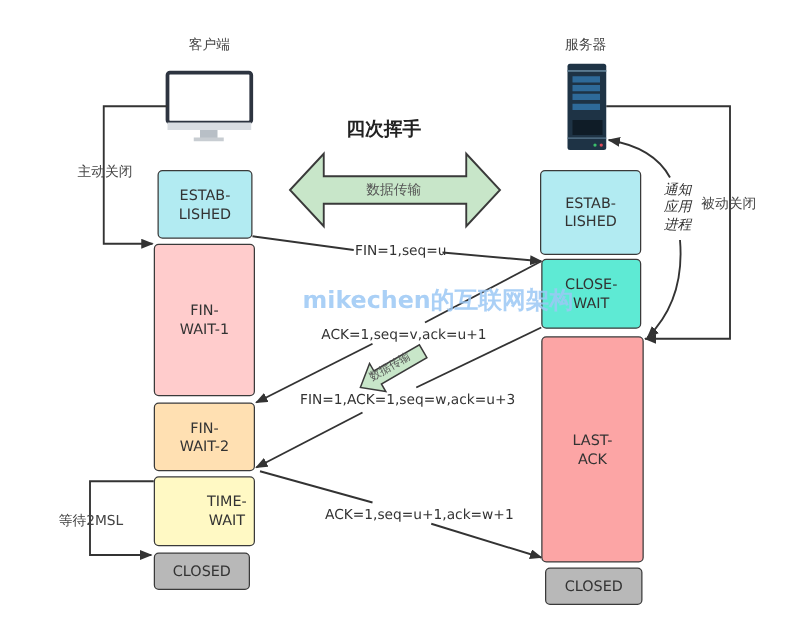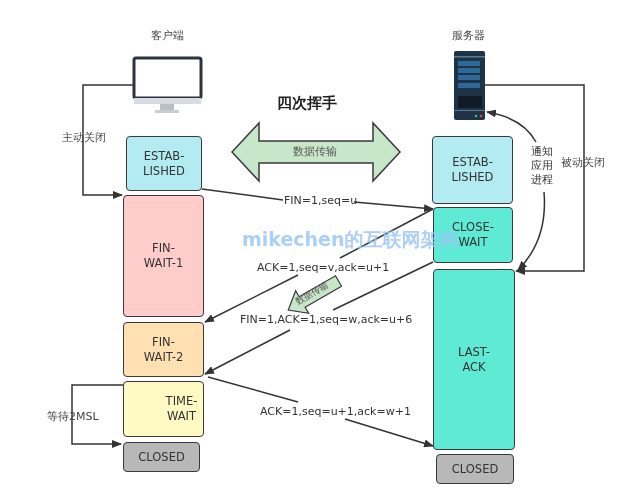--- a/index.html
+++ b/index.html
@@ -77,21 +77,21 @@
     <path d="M-32,0 L-16,-13 L-16,-6 L26,-6 L26,6 L-16,6 L-16,13 Z" fill="#c8e6c9" stroke="#3a3a3a" stroke-width="1.2"></path>
   </g>
 </svg>
 
 <div class="lbl cn" style="left:151px;top:28px;">客户端</div>
 <div class="lbl cn" style="left:452px;top:28px;">服务器</div>
 <div class="title" style="left:277px;top:72px;">四次挥手</div>
 <div class="lbl cn" style="left:62px;top:130px;">主动关闭</div>
 <div class="lbl cn" style="left:47px;top:409px;">等待2MSL</div>
 <div class="lbl cn" style="left:561px;top:140px;margin-top:15px;">被动关闭</div>
-<div class="vert" style="left:529px;top:145px;">
+<div class="vert" style="left:529px;top:145px;font-style:italic;">
   <div>通知</div>
   <div>应用</div>
   <div>进程</div>
 </div>
 <div class="lbl cn" style="left:293px;top:144px;color:#555;">数据传输</div>
 <div class="lbl" style="left:294px;top:287px;font-size:9px;color:#555;transform:rotate(-30deg);">数据传输</div>
 
 <div class="box" style="left: 126px; top: 136px; width: 76px; height: 55px; background: rgb(178, 235, 242);">ESTAB-
 LISHED</div>
 <div class="box" style="left: 123px; top: 195px; width: 81px; height: 122px; background: rgb(255, 204, 204);">FIN-
@@ -99,22 +99,22 @@
 <div class="box" style="left: 123px; top: 322px; width: 81px; height: 55px; background: rgb(255, 224, 178);">FIN-
 WAIT-2</div>
 <div class="box" style="left: 123px; top: 381px; width: 81px; height: 56px; background: rgb(255, 249, 196); padding-left: 36px;">TIME-
 WAIT</div>
 <div class="box" style="left: 123px; top: 442px; width: 77px; height: 30px; background: rgb(184, 184, 184);">CLOSED</div>
 
 <div class="box" style="left: 432px; top: 136px; width: 81px; height: 68px; background: rgb(178, 235, 242);">ESTAB-
 LISHED</div>
 <div class="box" style="left: 433px; top: 207px; width: 80px; height: 56px; background: #5eead4;">CLOSE-
 WAIT</div>
-<div class="box" style="left: 433px; top: 269px; width: 82px; height: 181px; background: #5eead4;">LAST-
+<div class="box" style="left: 433px; top: 269px; width: 82px; height: 181px; background: #fca5a5;">LAST-
 ACK</div>
 <div class="box" style="left: 436px; top: 454px; width: 78px; height: 30px; background: rgb(184, 184, 184);">CLOSED</div>
 
 <div class="lbl" style="left:284px;top:194px;">FIN=1,seq=u</div>
 <div class="lbl" style="left:257px;top:261px;">ACK=1,seq=v,ack=u+1</div>
-<div class="lbl" style="left:240px;top:313px;">FIN=1,ACK=1,seq=w,ack=u+6</div>
+<div class="lbl" style="left:240px;top:313px;">FIN=1,ACK=1,seq=w,ack=u+3</div>
 <div class="lbl" style="left:260px;top:405px;">ACK=1,seq=u+1,ack=w+1</div>
 
 <div class="watermark" style="left:242px;top:227px;">mikechen的互联网架构</div>
 
 </body></html>

